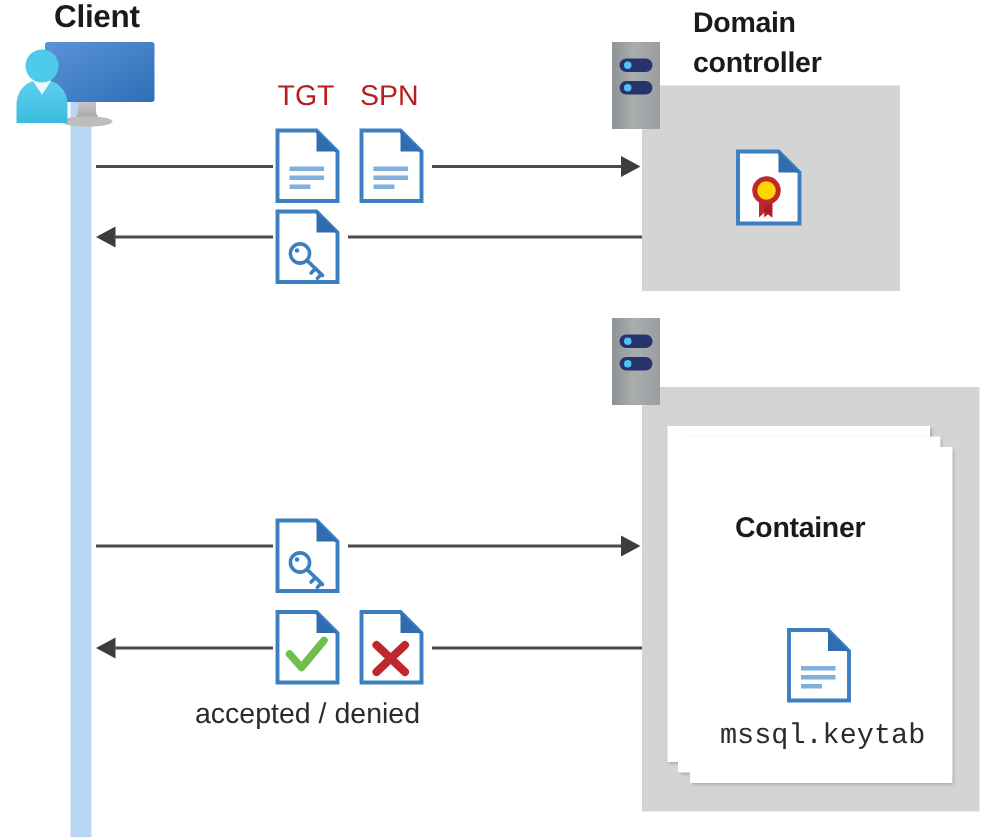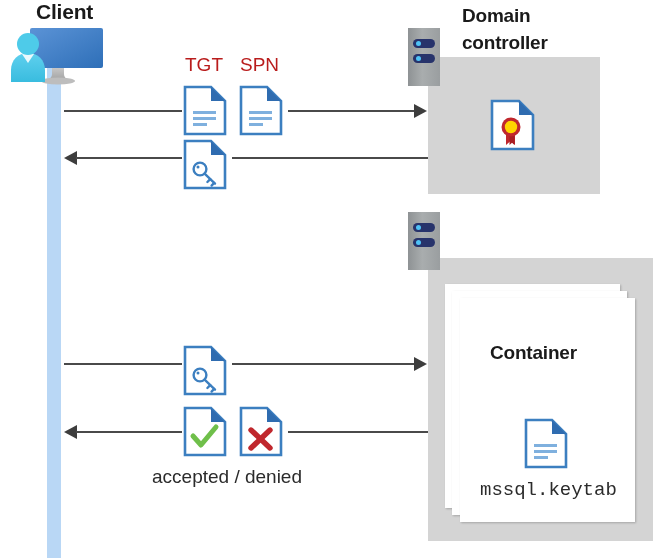--- a/index.html
+++ b/index.html
@@ -121,21 +121,21 @@
   
   .doc-label {
     position: absolute;
     font-size: 19px;
     color: #b91c1c;
     line-height: 22px;
   }
   #label-tgt { left: 185px; top: 54px; }
   #label-spn { left: 240px; top: 54px; }
   #label-accepted-denied {
-    left: 152px; top: 466px;
+    left: 130px; top: 466px;
     font-size: 19px;
     color: #2b2b2b;
   }
   #label-keytab {
     left: 480px; top: 479px;
     font-size: 19px;
     color: #2b2b2b;
     font-family: Liberation Mono, monospace;
   }
 

